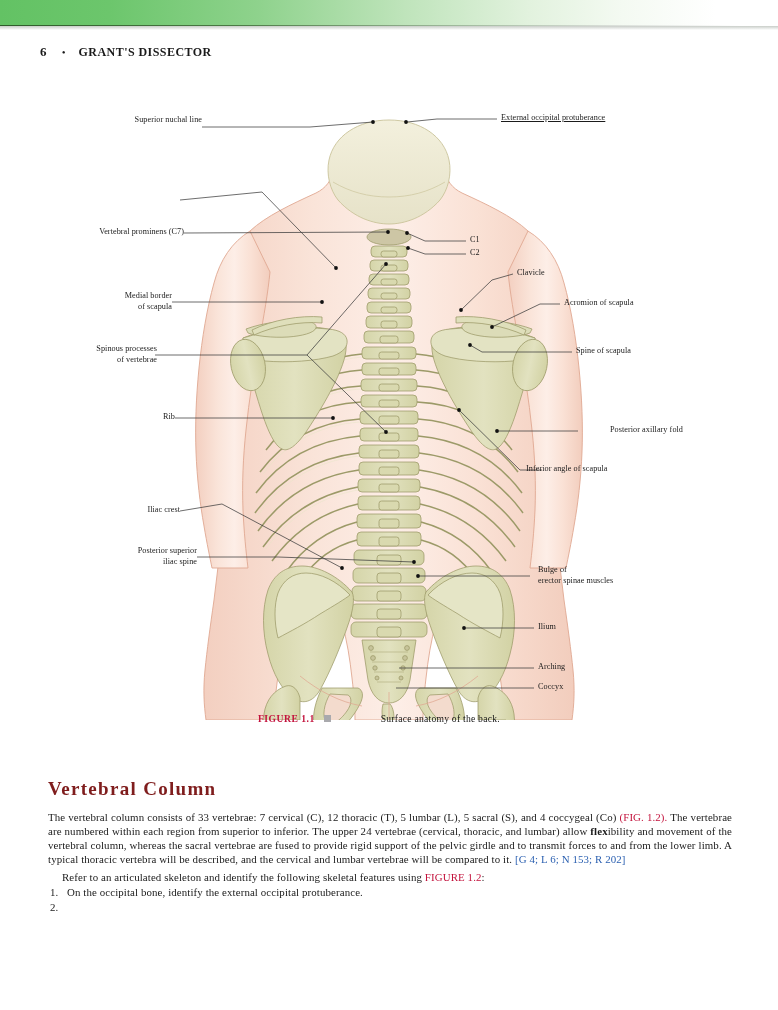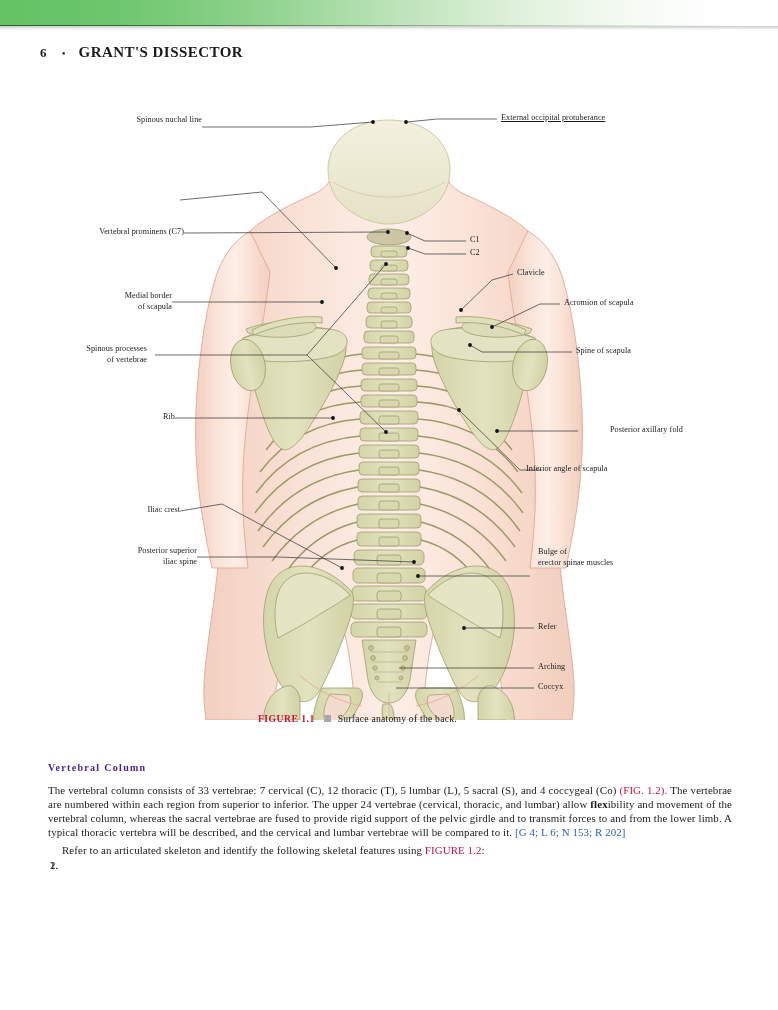--- a/index.html
+++ b/index.html
@@ -11,42 +11,42 @@
       background:linear-gradient(to right,#63c264 0%,#6cc66c 14%,#8ed28c 33%,#bfe4bb 52%,#e2f2de 68%,#f4faf2 80%,#ffffff 92%);}
   #top-band-rule{position:absolute;left:0;top:25px;width:778px;height:1px;
       background:linear-gradient(to right,#2e5c2a 0%,#4a7a44 30%,#9db79a 58%,#d8ded7 78%,#ffffff 95%);}
   #top-band-shadow{position:absolute;left:0;top:26px;width:778px;height:4px;
       background:linear-gradient(to bottom,rgba(120,130,118,.40),rgba(255,255,255,0));}
 
   
   #runhead{position:absolute;left:40px;top:44px;display:flex;align-items:baseline;}
   #runhead .pg{font-size:13px;font-weight:bold;letter-spacing:.2px;}
   #runhead .dot{margin:0 13px 0 15px;font-size:11px;line-height:1;}
-  #runhead .bk{font-size:15px;letter-spacing:.45px;font-variant:small-caps;
+  #runhead .bk{font-size:12px;letter-spacing:.45px;font-variant:small-caps;
       font-weight:bold;transform:scaleY(1.04);}
 
   
   #figure{position:absolute;left:0;top:80px;width:778px;height:640px;}
   #fig-svg{position:absolute;left:0;top:0;}
 
   .lbl{position:absolute;font-family:"Liberation Serif","DejaVu Serif",serif;
        font-size:8.2px;color:#1b1b1b;line-height:10.5px;white-space:pre;letter-spacing:.05px;}
   .lbl.r{text-align:left;}
   .lbl.l{text-align:right;}
 
   
   #caption{position:absolute;left:258px;top:713px;display:flex;align-items:center;
       font-size:9.6px;letter-spacing:.25px;}
   #caption .figno{color:#c3123c;font-weight:bold;letter-spacing:.5px;}
   #caption .sq{display:inline-block;width:7px;height:7px;background:#a9a9ad;margin:0 7px 0 9px;}
-  #caption .ctxt{color:#141414;}
+  #caption .ctxt{color:#141414;margin-left:43px;}
 
   
   #body{position:absolute;left:48px;top:762px;width:684px;}
-  h2.sect{margin:0 0 10px 0;font-size:10px;color:#4c1d95;letter-spacing:1.3px;
+  h2.sect{margin:16px 0 10px 0;font-size:19px;color:#7f1d1d;letter-spacing:1.3px;
       font-weight:bold;font-family:"Liberation Serif","DejaVu Serif",serif;}
   p.para{margin:0;font-size:10.9px;line-height:14.1px;text-align:justify;
       text-justify:inter-word;letter-spacing:.1px;}
   .red{color:#c3123c;}
   .blue{color:#2a5fb0;}
   .bld{font-weight:bold;}
   #refline{margin:4px 0 0 0;font-size:10.9px;line-height:14.1px;text-indent:14px;letter-spacing:.1px;}
   ol.steps{margin:1px 0 0 0;padding:0;list-style:none;}
   ol.steps li{font-size:10.9px;line-height:14.4px;letter-spacing:.1px;
       padding-left:19px;position:relative;}
@@ -416,62 +416,63 @@
       <circle cx="461" cy="230" r="1.9"></circle>
       <circle cx="492" cy="247" r="1.9"></circle>
       <circle cx="470" cy="265" r="1.9"></circle>
       <circle cx="497" cy="351" r="1.9"></circle>
       <circle cx="459" cy="330" r="1.9"></circle>
       <circle cx="418" cy="496" r="1.9"></circle>
       <circle cx="464" cy="548" r="1.9"></circle>
     </g>
   </svg>
 
-  <div class="lbl l" style="left:34px;top:35px;width:168px;">Spinous nuchal line</div>
+  <div class="lbl l" style="left:34px;top:35px;width:168px;">Superior nuchal line</div>
   <div class="lbl l" style="left:14px;top:147px;width:170px;">Vertebral prominens (C7)</div>
   <div class="lbl l" style="left:24px;top:211px;width:148px;">Medial border
 of scapula</div>
-  <div class="lbl l" style="left:6px;top:264px;width:141px;">Spinous processes
+  <div class="lbl l" style="left:16px;top:264px;width:141px;">Spinous processes
 of vertebrae</div>
   <div class="lbl l" style="left:95px;top:332px;width:80px;">Rib</div>
   <div class="lbl l" style="left:80px;top:425px;width:100px;">Iliac crest</div>
   <div class="lbl l" style="left:68px;top:466px;width:129px;">Posterior superior
 iliac spine</div>
 
   <div class="lbl r" style="left:501px;top:33px;width:170px;text-decoration:underline;">External occipital protuberance</div>
   <div class="lbl r" style="left:470px;top:155px;width:30px;">C1</div>
   <div class="lbl r" style="left:470px;top:168px;width:30px;">C2</div>
   <div class="lbl r" style="left:517px;top:188px;width:80px;">Clavicle</div>
   <div class="lbl r" style="left:564px;top:218px;width:120px;">Acromion of scapula</div>
   <div class="lbl r" style="left:576px;top:266px;width:110px;">Spine of scapula</div>
   <div class="lbl r" style="left:582px;top:345px;width:130px;padding-left:28px;">Posterior axillary fold</div>
   <div class="lbl r" style="left:526px;top:384px;width:135px;">Inferior angle of scapula</div>
-  <div class="lbl r" style="left:538px;top:467px;width:150px;">Bulge of
+  <div class="lbl r" style="left:538px;top:485px;width:150px;">Bulge of
 erector spinae muscles</div>
-  <div class="lbl r" style="left:538px;top:542px;width:70px;">Refer</div>
+  <div class="lbl r" style="left:538px;top:542px;width:70px;">Ilium</div>
   <div class="lbl r" style="left:538px;top:582px;width:80px;">Arching</div>
   <div class="lbl r" style="left:538px;top:602px;width:80px;">Coccyx</div>
 </div>
 
 <div id="caption">
   <span class="figno">FIGURE 1.1</span>
   <span class="sq"></span>
   <span class="ctxt">Surface anatomy of the back.</span>
 </div>
 
 <div id="body">
   <h2 class="sect">Vertebral Column</h2>
 
   <p class="para"><span>The vertebral column consists of 33 vertebrae: 7 cervical (C), 12 thoracic (T), 5 lumbar (L), 5 sacral (S), and 4 coccygeal (Co) </span><span class="red">(FIG. 1.2).</span><span> The vertebrae are numbered within each region from superior to inferior. The upper 24 vertebrae (cervical, thoracic, and lumbar) allow </span><span class="bld">flex</span><span>ibility and movement of the vertebral column, whereas the sacral vertebrae are fused to provide rigid support of the pelvic girdle and to transmit forces to and from the lower limb. A typical thoracic vertebra will be described, and the cervical and lumbar vertebrae will be compared to it. </span><span class="blue">[G 4; L 6; N 153; R 202]</span></p>
 
   <p id="refline"><span>Refer to an articulated skeleton and identify the following skeletal features using </span><span class="red">FIGURE 1.2</span><span>:</span></p>
 
   <ol class="steps">
     <li>
       <span class="num">1.</span>
+      <span>On the occipital bone, identify the external occipital protuberance.</span>
     </li>
     <li>
       <span class="num">2.</span>
     </li>
   </ol>
 </div>
 
 <div id="footer-rule"></div>
 <div id="footer">
 

